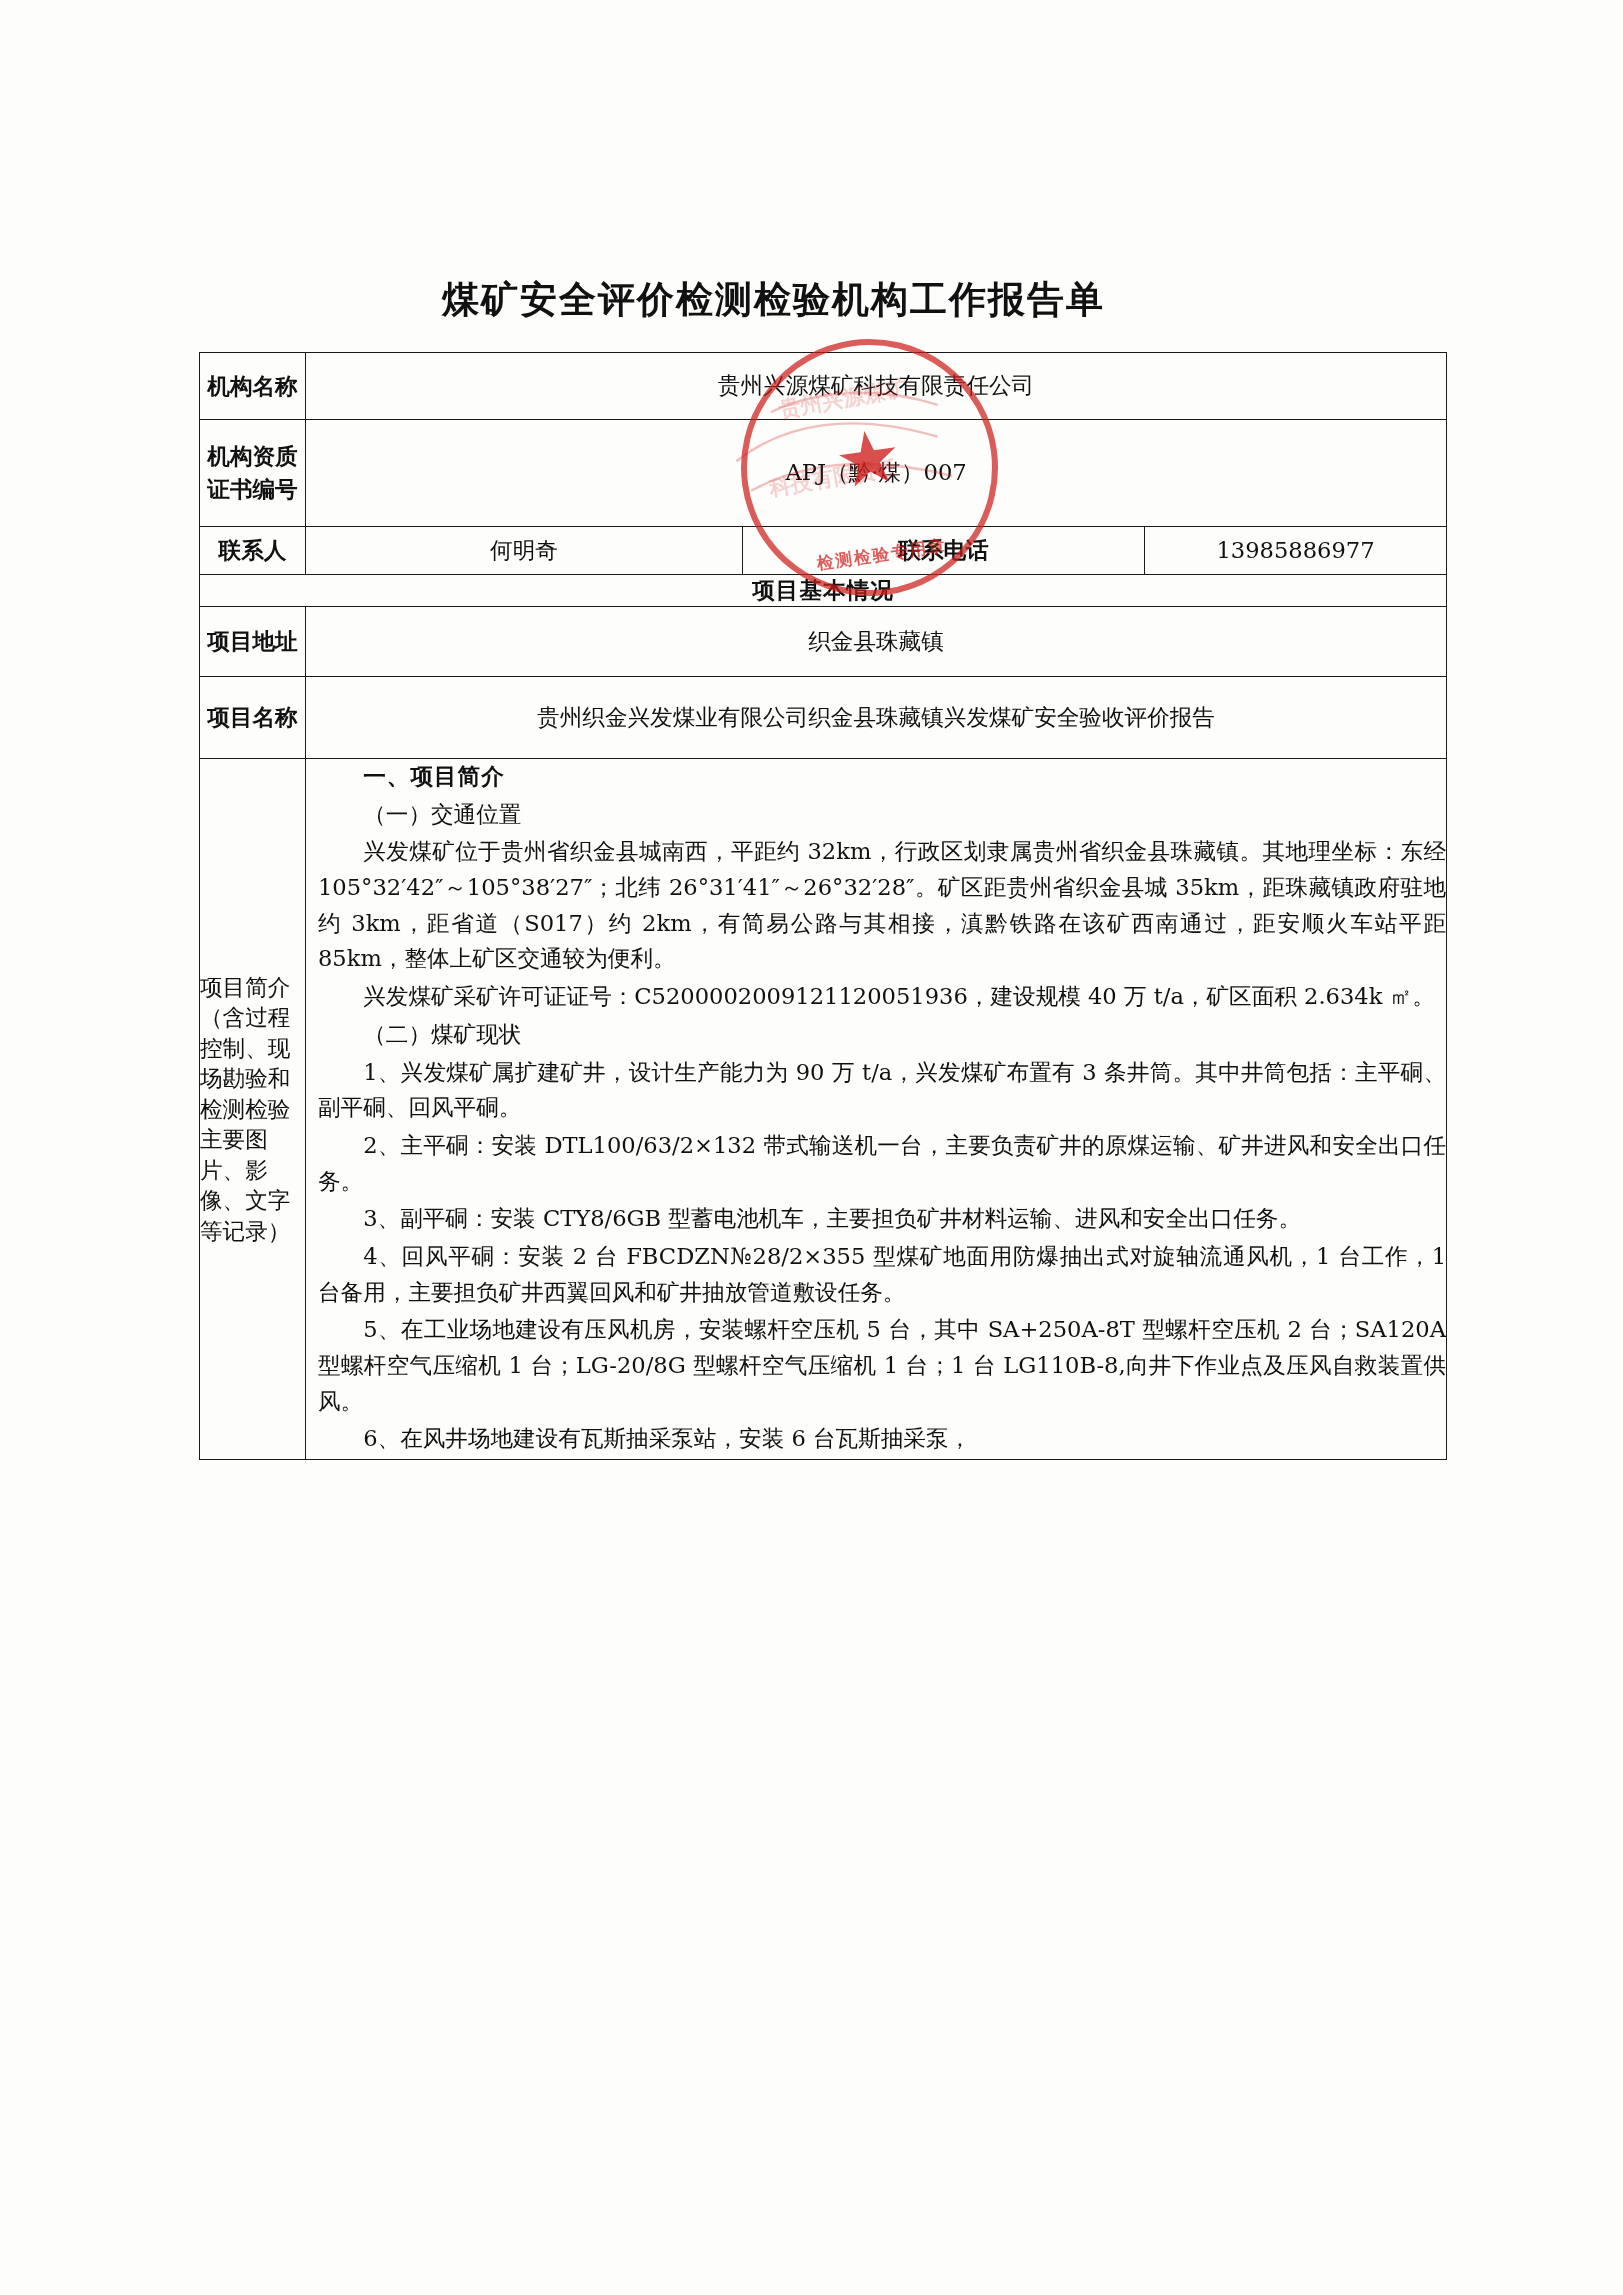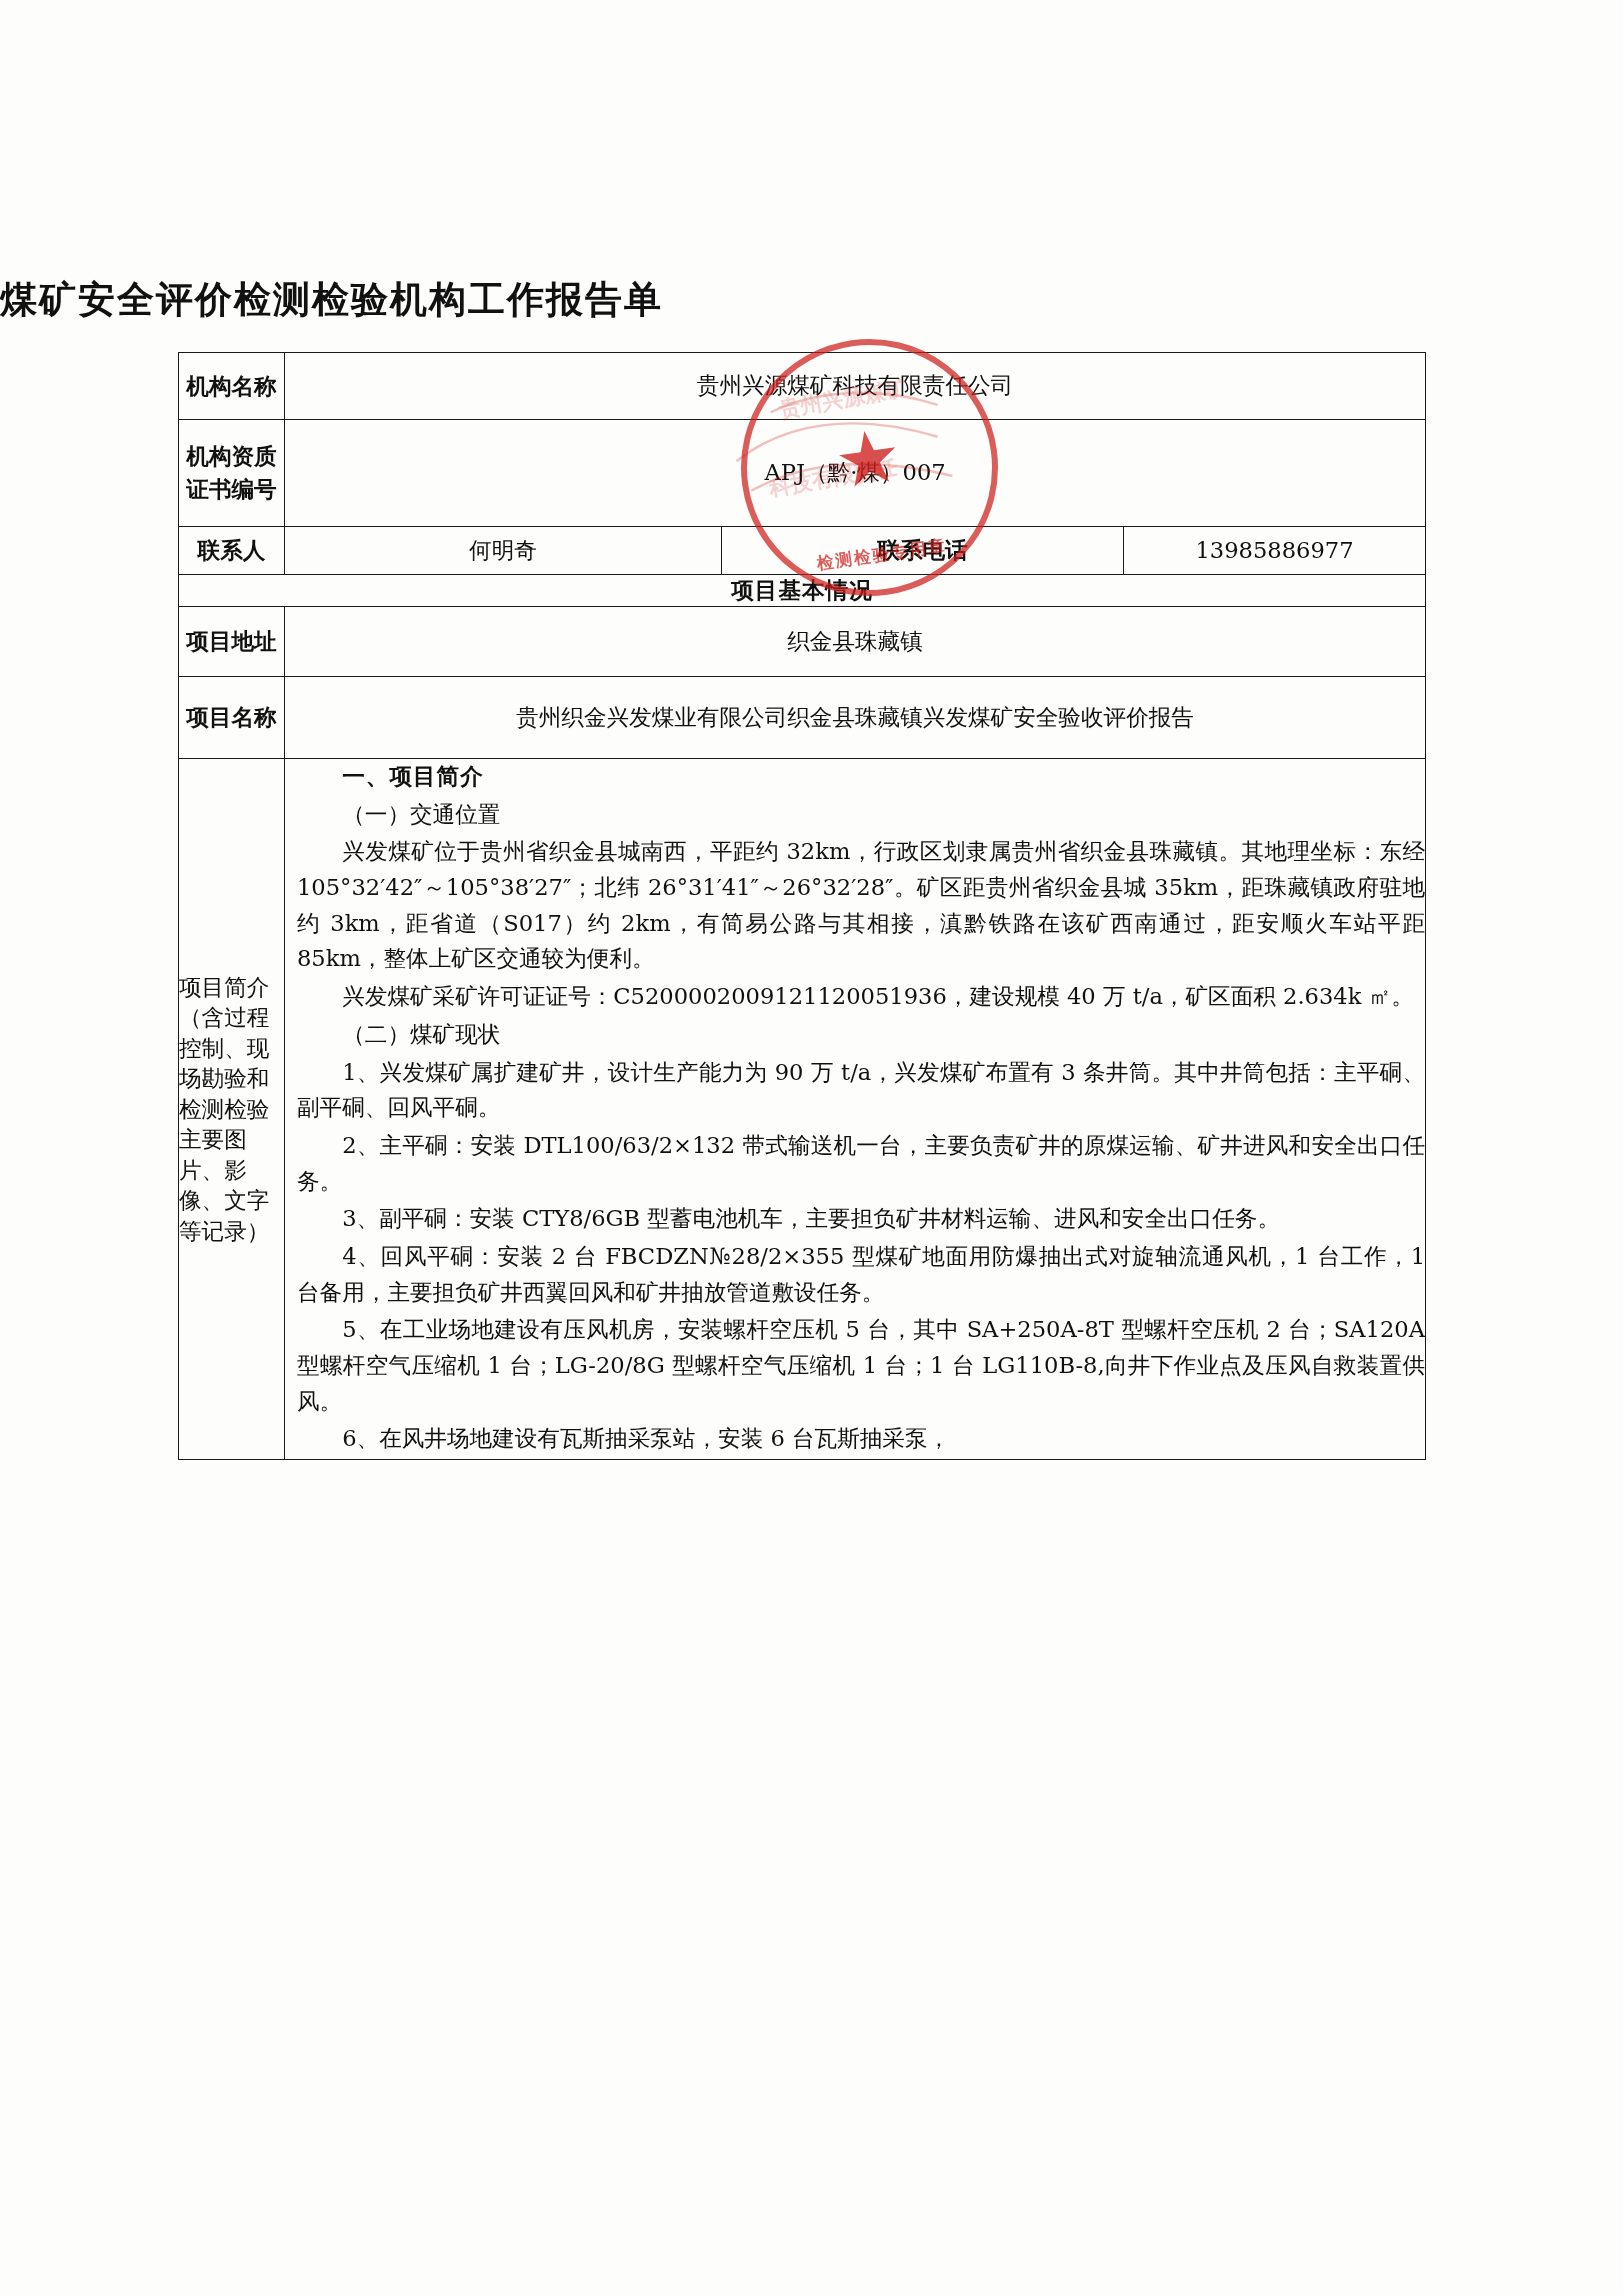--- a/index.html
+++ b/index.html
@@ -21,29 +21,29 @@
     top: 0;
     width: 1623px;
     height: 2295px;
     background: #fdfdfb;
   }
   .doc-title {
     position: absolute;
     left: 0;
     top: 275px;
     width: 1547px;
-    text-align: left;
+    text-align: center;
     font-size: 37px;
     font-weight: bold;
     letter-spacing: 2px;
     font-family: "DejaVu Serif", "Liberation Serif", serif;
   }
   table.main {
     position: absolute;
-    left: 178px;
+    left: 199px;
     top: 352px;
     width: 1247px;
     border-collapse: collapse;
     table-layout: fixed;
   }
   table.main td {
     border: 1.5px solid #1a1a1a;
     padding: 0;
     vertical-align: middle;
     font-size: 22.6px;

